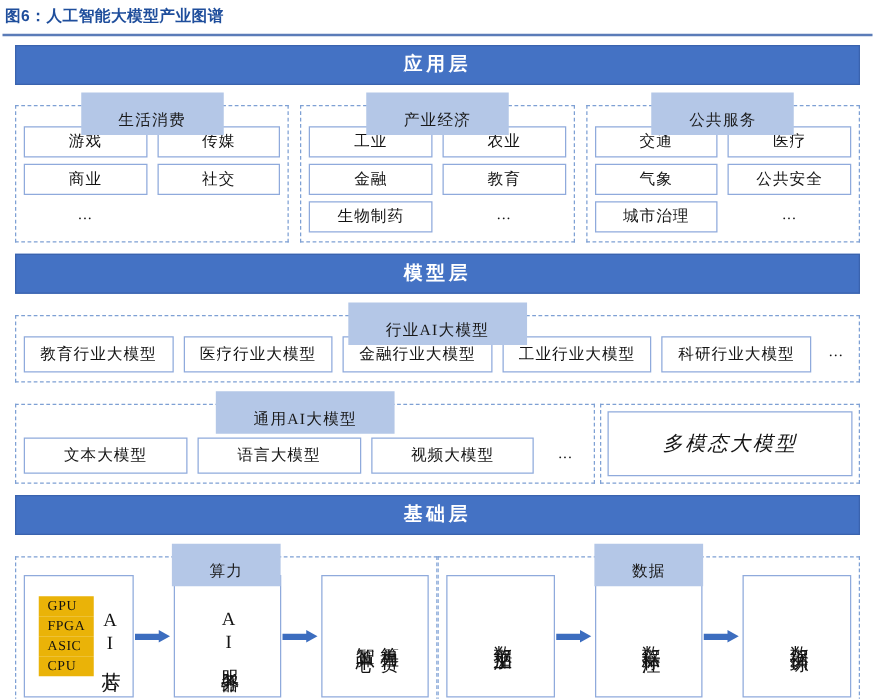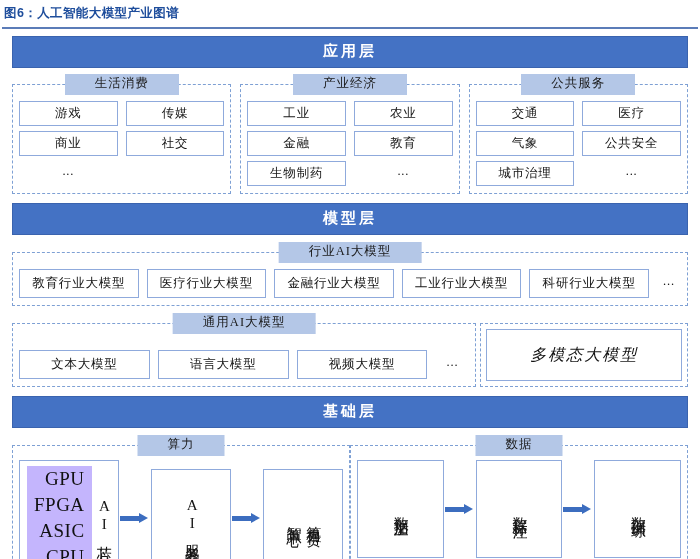--- a/index.html
+++ b/index.html
@@ -43,21 +43,21 @@
     padding: 16px 6px 7px 6px;
     background: #ffffff;
   }
   .group-label {
     position: absolute;
     top: -11px; left: 50%;
     transform: translateX(-50%);
     background: #B4C7E7;
     color: #1a1a1a;
     font-size: 12.5px;
-    padding: 1px 30px 3px 30px;
+    padding: 14px 30px 3px 30px;
     white-space: nowrap;
     letter-spacing: 1px;
   }
 
   
   .cell {
     border: 1px solid #8FAADC;
     background: #ffffff;
     font-size: 12.5px;
     color: #141414;
@@ -122,25 +122,25 @@
     font-size: 15px;
     letter-spacing: 2px;
     line-height: 1.05;
     color: #141414;
   }
   .vert-pair { display: flex; flex-direction: row-reverse; gap: 4px; }
 
   .chip-box { display: flex; align-items: center; gap: 4px; padding: 5px 7px; }
   .chip-stack { display: flex; flex-direction: column; }
   .chip-stack > div {
-    background: #c4b5fd;
+    background: #eab308;
     font-family: "Liberation Serif", serif;
-    font-size: 19px;
+    font-size: 11px;
     color: #111;
-    text-align: right;
+    text-align: left;
     padding: 2px 7px;
     letter-spacing: .5px;
   }
 
   .arrow {
     flex: 0 0 30px;
     height: 9px;
     position: relative;
     margin: 0 1px;
   }

